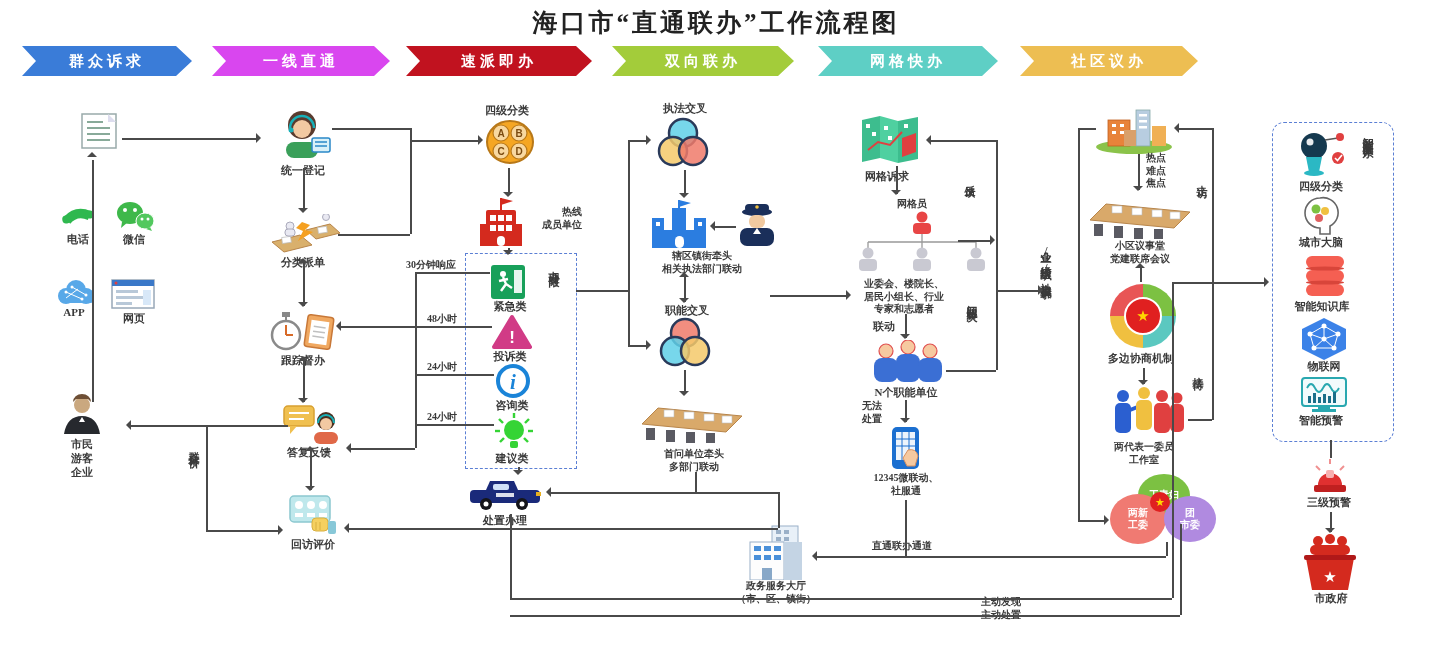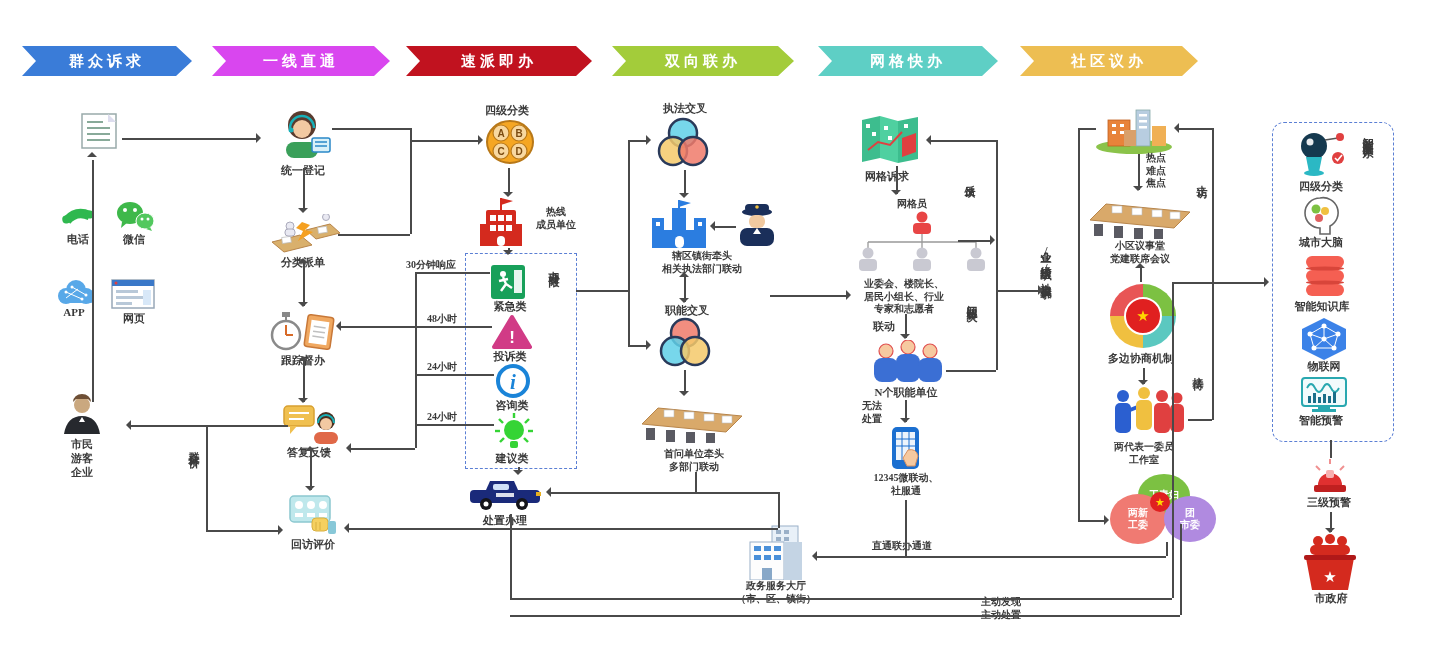--- a/index.html
+++ b/index.html
@@ -35,20 +35,21 @@
             width:34px;height:34px;border-radius:50%;background:#e02020;border:2px solid #fff;
             display:flex;align-items:center;justify-content:center;color:#ffd700;font-size:15px;}
   .emblem{position:absolute;border-radius:50%;background:#e02020;display:flex;align-items:center;
           justify-content:center;color:#ffd700;z-index:5;}
 </style>
 </head>
 <body>
 
 <div id="canvas">
 
+  <div class="title">海口市“直通联办”工作流程图</div>
 
   <div class="chev" style="left: 22px; width: 170px; background: rgb(58, 124, 216);">
       <span>群众诉求</span>
     </div>
   <div class="chev" style="left: 212px; width: 178px; background: #d946ef;">
       <span>一线直通</span>
     </div>
   <div class="chev" style="left: 406px; width: 186px; background: rgb(193, 18, 31);">
       <span>速派即办</span>
     </div>
@@ -217,21 +218,21 @@
         <rect x="2" y="28" width="8" height="22" fill="#d42a1e"></rect>
         <rect x="36" y="28" width="8" height="22" fill="#d42a1e"></rect>
         <rect x="12" y="19" width="6" height="6" fill="#fff"></rect>
         <rect x="20" y="19" width="6" height="6" fill="#fff"></rect>
         <rect x="28" y="19" width="6" height="6" fill="#fff"></rect>
         <rect x="12" y="29" width="6" height="6" fill="#fff"></rect>
         <rect x="20" y="29" width="6" height="6" fill="#fff"></rect>
         <rect x="28" y="29" width="6" height="6" fill="#fff"></rect>
         <rect x="19" y="40" width="8" height="10" rx="4" fill="#fff"></rect>
       </svg></div>
-  <div class="lbl s10" style="left:530px;top:206px;width:52px;text-align:center;">热线
+  <div class="lbl s10" style="left:530px;top:206px;width:52px;text-align:right;">热线
 成员单位</div>
 
   <div class="dash" style="left:465px;top:253px;width:110px;height:214px;"></div>
   <div class="icon" style="left:490px;top:264px;">
     <svg width="36" height="36">
         <rect x="1" y="1" width="34" height="34" rx="3" fill="#18a05a"></rect>
         <rect x="24" y="6" width="8" height="23" fill="#fff" opacity=".9"></rect>
         <circle cx="13" cy="10" r="3" fill="#fff"></circle>
         <path d="M13 13 L16 20 L11 27 M16 20 L22 24 M9 17 L18 15" stroke="#fff" stroke-width="2.4" fill="none"></path>
       </svg></div>

